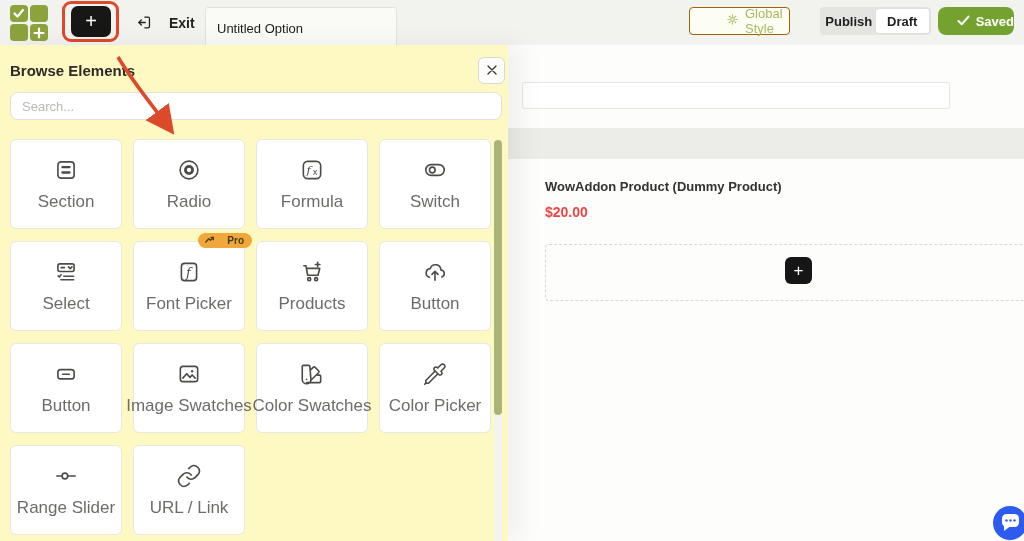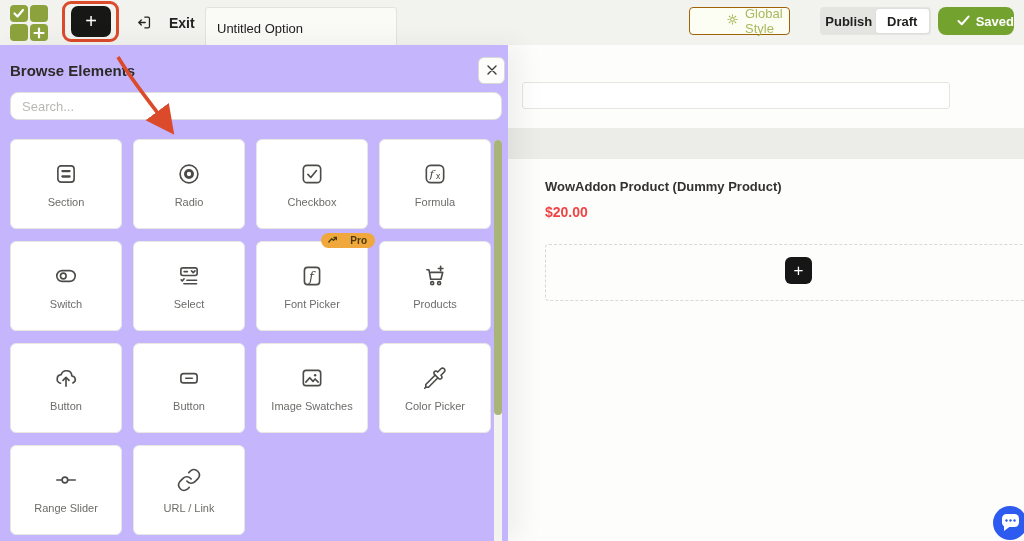--- a/index.html
+++ b/index.html
@@ -29,38 +29,38 @@
        font-weight:700;color:#1f1f1d;border-radius:3px;cursor:pointer;}
   .pub-seg.active{background:#fff;box-shadow:0 0 2px rgba(0,0,0,.08);}
   .saved-btn{position:absolute;left:938px;top:7px;width:76px;height:28px;background:var(--saved-green,#73a22f);
        border-radius:8px;color:#fff;font-size:13px;font-weight:700;display:flex;align-items:center;
        justify-content:flex-end;gap:6px;cursor:pointer;}
 
   
   .arrow-overlay{position:absolute;left:0;top:0;width:1024px;height:541px;pointer-events:none;z-index:40;}
 
   
-  .panel{position:absolute;left:0;top:45px;width:508px;height:496px;background:#c4b5fd;z-index:20;
+  .panel{position:absolute;left:0;top:45px;width:508px;height:496px;background:#fef9c3;z-index:20;
        box-shadow:12px 0 26px rgba(0,0,0,.06);}
   .panel-title{position:absolute;left:10px;top:17px;font-size:15px;font-weight:700;color:#2c2b28;}
   .close-btn{position:absolute;left:478px;top:12px;width:27px;height:27px;box-sizing:border-box;
        background:#fdfdfc;border:1px solid #d8d8d5;border-radius:6px;display:flex;align-items:center;
        justify-content:center;cursor:pointer;}
   .search-input{position:absolute;left:10px;top:47px;width:492px;height:28px;box-sizing:border-box;
        background:#fff;border:1px solid #e0e0dd;border-radius:8px;padding:0 11px;outline:none;
        font-family:"Liberation Sans",sans-serif;font-size:13px;color:#444;}
   .search-input::placeholder{color:#b8b8b4;}
   .elements-grid{position:absolute;left:10px;top:94px;width:481px;display:grid;
        grid-template-columns:repeat(4,112px);grid-auto-rows:90px;gap:12px 11px;}
   .el-card{position:relative;box-sizing:border-box;background:#fff;border:1px solid #e7e7e4;
        border-radius:6px;display:flex;flex-direction:column;align-items:center;justify-content:center;
        gap:9px;cursor:pointer;}
   .el-icon{height:26px;display:flex;align-items:center;justify-content:center;color:#4c4b48;}
   .el-icon svg{width:26px;height:26px;display:block;}
-  .el-label{font-size:11px;color:#6d6c69;white-space:nowrap;}
+  .el-label{font-size:17px;color:#6d6c69;white-space:nowrap;}
   .pro-badge{position:absolute;top:-9px;right:-8px;background:var(--pro-orange,#f0a83c);color:#4a3a0c;
        font-size:10px;font-weight:700;padding:2px 8px 2px 7px;border-radius:9px;display:flex;
        align-items:center;gap:12px;z-index:5;}
   .scroll-track{position:absolute;left:494px;top:95px;width:8px;height:440px;background:#f3f3f0;border-radius:4px;}
   .scroll-thumb{position:absolute;left:494px;top:95px;width:8px;height:275px;
        background:var(--scrollbar-olive,#a9b478);border-radius:4px;cursor:pointer;}
 
   
   .preview{position:absolute;left:508px;top:45px;width:516px;height:496px;background:#fdfdfc;overflow:hidden;}
   .preview-input{position:absolute;left:14px;top:37px;width:428px;height:27px;box-sizing:border-box;
@@ -173,29 +173,20 @@
           <svg viewBox="0 0 24 24" fill="none" stroke="currentColor" stroke-width="1.5" stroke-linecap="round" stroke-linejoin="round">
             <circle cx="12" cy="12" r="8.2"></circle>
             <circle cx="12" cy="12" r="3.3" stroke-width="2.6"></circle>
           </svg>
         </span>
         <span class="el-label">Radio</span>
       </div>
       <div class="el-card">
         <span class="el-icon">
           <svg viewBox="0 0 24 24" fill="none" stroke="currentColor" stroke-width="1.5" stroke-linecap="round" stroke-linejoin="round">
-            <rect x="4" y="4" width="16" height="16" rx="3.5"></rect>
-            <path d="M8.2 12.4l2.7 2.8 5.2-6.4"></path>
-          </svg>
-        </span>
-        <span class="el-label">Checkbox</span>
-      </div>
-      <div class="el-card">
-        <span class="el-icon">
-          <svg viewBox="0 0 24 24" fill="none" stroke="currentColor" stroke-width="1.5" stroke-linecap="round" stroke-linejoin="round">
             <rect x="4" y="4" width="16" height="16" rx="4"></rect>
             <text x="7" y="16" font-size="11" font-style="italic" font-family="'DejaVu Serif',serif" fill="currentColor" stroke="none">f</text>
             <text x="12.6" y="16.2" font-size="7.5" font-family="'DejaVu Sans',sans-serif" fill="currentColor" stroke="none">x</text>
           </svg>
         </span>
         <span class="el-label">Formula</span>
       </div>
       <div class="el-card">
         <span class="el-icon">
           <svg viewBox="0 0 24 24" fill="none" stroke="currentColor" stroke-width="1.5" stroke-linecap="round" stroke-linejoin="round">
@@ -266,20 +257,31 @@
       </div>
       <div class="el-card">
         <span class="el-icon">
           <svg viewBox="0 0 24 24" fill="none" stroke="currentColor" stroke-width="1.5" stroke-linecap="round" stroke-linejoin="round">
             <rect x="4" y="5" width="16" height="14" rx="2.5"></rect>
             <circle cx="14.9" cy="9.4" r="1.1" fill="currentColor" stroke="none"></circle>
             <path d="M6.3 15.8l3.6-4.1 3 3.4 2-2.2 2.8 2.9"></path>
           </svg>
         </span>
         <span class="el-label">Image Swatches</span>
+      </div>
+      <div class="el-card">
+        <span class="el-icon">
+          <svg viewBox="0 0 24 24" fill="none" stroke="currentColor" stroke-width="1.5" stroke-linecap="round" stroke-linejoin="round">
+            <path d="M11 17a4 4 0 0 1-8 0V5a1 1 0 0 1 1-1h5a1 1 0 0 1 1 1Z"></path>
+            <path d="M16.7 13H19a1 1 0 0 1 1 1v5a1 1 0 0 1-1 1H7"></path>
+            <path d="M7 17h.01"></path>
+            <path d="M11 8l2.3-2.3a1 1 0 0 1 1.4 0l3.5 3.5a1 1 0 0 1 0 1.4L11 17.8"></path>
+          </svg>
+        </span>
+        <span class="el-label">Color Swatches</span>
       </div>
       <div class="el-card">
         <span class="el-icon">
           <svg viewBox="0 0 24 24" fill="none" stroke="currentColor" stroke-width="1.5" stroke-linecap="round" stroke-linejoin="round">
             <path d="m2.5 21.5 1-1h2.5l8.5-8.5"></path>
             <path d="M3.5 20.5v-2.5l8.5-8.5"></path>
             <path d="m14.5 6.5 3-3a2.1 2.1 0 1 1 3 3l-3 3 .4.4a1.8 1.8 0 1 1-2.6 2.6l-3.8-3.8a1.8 1.8 0 1 1 2.6-2.6z"></path>
           </svg>
         </span>
         <span class="el-label">Color Picker</span>

